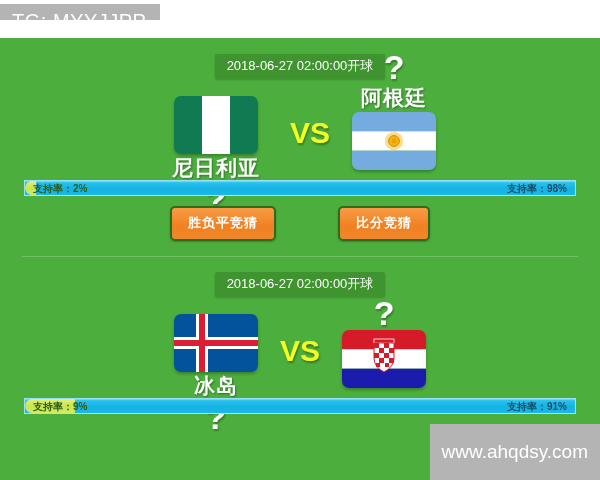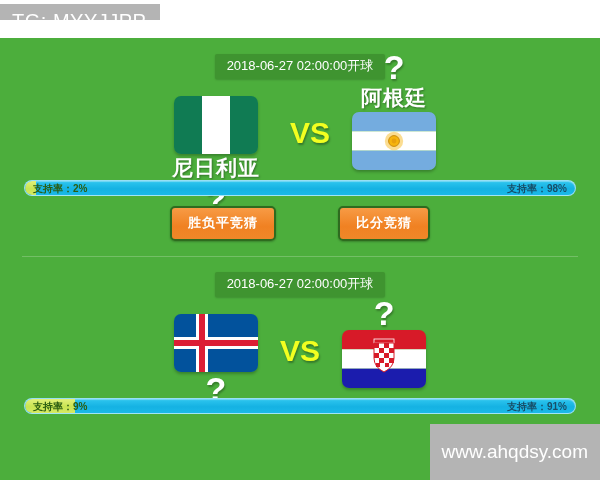--- a/index.html
+++ b/index.html
@@ -142,21 +142,21 @@
     text-shadow: 1px 2px 2px rgba(0,0,0,0.3);
   }
 
   
   .bar-wrap {
     position: absolute;
     left: 24px;
     right: 24px;
     top: 142px;
     height: 16px;
-    border-radius: 8px;
+    border-radius: 0;
     background: linear-gradient(to bottom, #2fc6ef, #15b2e3 55%, #1ab9e8);
     border: 1px solid rgba(255,255,255,0.55);
     box-sizing: border-box;
     overflow: hidden;
     box-shadow: inset 0 1px 1px rgba(255,255,255,0.35);
   }
   .bar-home {
     position: absolute;
     left: 0;
     top: 0;
@@ -289,20 +289,21 @@
         <div class="side home">
           <div class="flag">
             <svg viewBox="0 0 84 58" xmlns="http://www.w3.org/2000/svg">
               <rect x="0" y="0" width="84" height="58" fill="#02529c"></rect>
               <rect x="0" y="23" width="84" height="12" fill="#ffffff"></rect>
               <rect x="22" y="0" width="12" height="58" fill="#ffffff"></rect>
               <rect x="0" y="26" width="84" height="6" fill="#dc1e35"></rect>
               <rect x="25" y="0" width="6" height="58" fill="#dc1e35"></rect>
             </svg>
           </div>
+          <span class="team-name">冰岛</span>
           <span class="score-q">?</span>
         </div>
 
         <span class="vs">VS</span>
 
         <div class="side away">
           <span class="score-q">?</span>
           <div class="flag">
             <svg viewBox="0 0 84 58" xmlns="http://www.w3.org/2000/svg">
               <rect x="0" y="0" width="84" height="19.3" fill="#d71a28"></rect>

